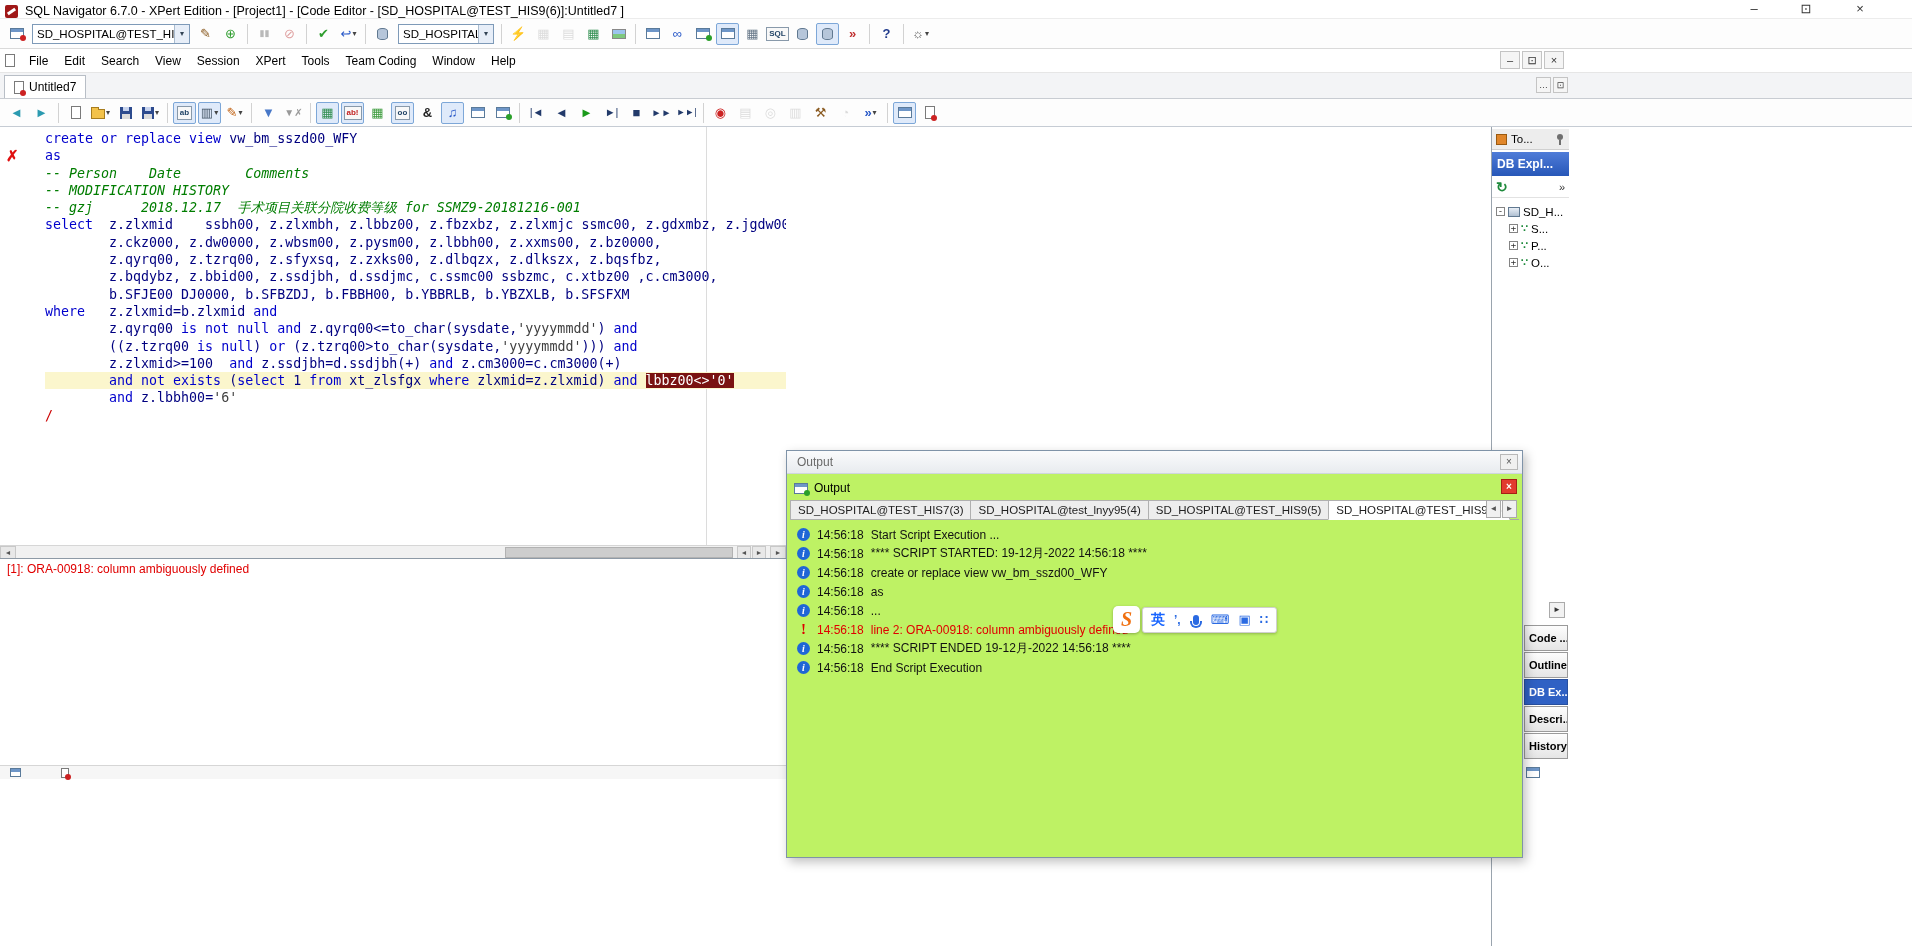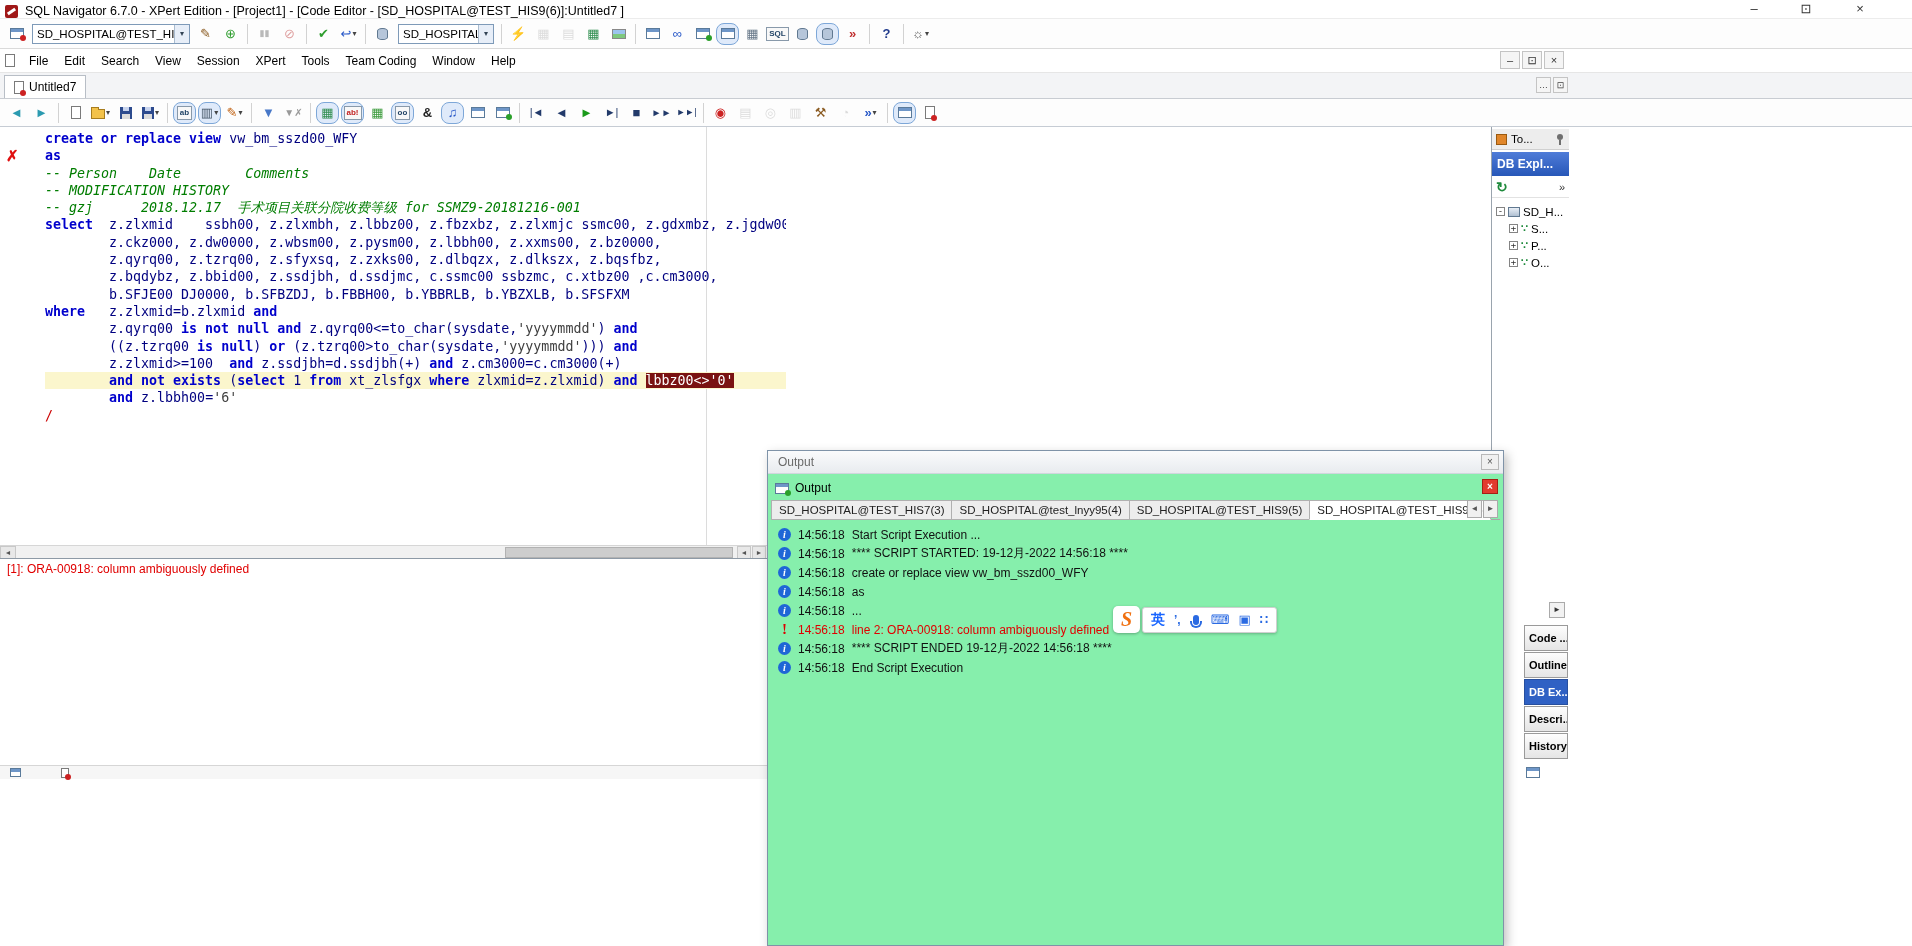--- a/index.html
+++ b/index.html
@@ -15,21 +15,21 @@
   .win-btn { position:absolute; top:0; width:34px; height:18px; text-align:center; line-height:18px;
              font-size:13px; color:#333; }
 
   .toolbar { position:absolute; left:0; width:100%; display:flex; align-items:center; padding-left:4px;
              background:#fdfdfd; border-bottom:1px solid #dadada; }
   #toolbar1 { top:19px; height:30px; }
   #toolbar2 { top:99px; height:28px; border-bottom:1px solid #c6ccd4; }
 
   .icon-btn { width:23px; height:22px; display:flex; align-items:center; justify-content:center;
               border:1px solid transparent; border-radius:2px; margin:0 1px; flex:none; }
-  .icon-btn.pr { border-color:#7da7d8; background:#dfeafa;border-radius:8px; }
+  .icon-btn.pr { border-color:#7da7d8; background:#dfeafa; }
   .icon-btn.dis { opacity:.5; }
   .glyph { font-size:13px; line-height:1; }
   .dd { font-size:8px; color:#444; margin-left:1px; }
   .sep { width:1px; height:20px; background:#d2d2d2; margin:0 4px; flex:none; }
 
   .combo { height:20px; border:1px solid #7e9ab8; background:#fff; display:flex; align-items:center;
            margin:0 3px; flex:none; }
   .combo-text { flex:1; font-size:11.5px; padding-left:4px; white-space:nowrap; overflow:hidden; }
   .combo-arrow { width:15px; height:18px; background:#e7eef8; border-left:1px solid #aabccf;
                  font-size:8px; display:flex; align-items:center; justify-content:center; color:#345; flex:none; }
@@ -73,21 +73,21 @@
   .editor-window { position:absolute; left:0; top:0; width:786px; height:652px; background:#fff;
                    border-right:1px solid #9aa4ae; z-index:1; }
   .code-area { position:absolute; left:0; top:0; width:786px; height:418px; overflow:hidden; background:#fff; }
   .gutter { position:absolute; left:0; top:0; width:45px; height:100%; background:#fff; }
   .err-mark { position:absolute; left:6px; top:20px; color:#e01010; font:bold 15px/17px "Liberation Sans",sans-serif; }
   .margin-guide { position:absolute; left:706px; top:0; bottom:0; width:1px; background:#dcdcdc; }
   #code-lines { position:absolute; left:45px; right:0; top:3px; }
   .code-line { height:17.3px; line-height:17.3px; white-space:pre; overflow:hidden;
                font-family:"DejaVu Sans Mono",monospace; font-size:13.3px; color:#000080; }
   .code-line.cur { background:#fbf6cd; }
-  .tk-kw  { color:#0000cc; font-weight:bold; }
+  .tk-kw  { color:#0000cc; font-weight:normal; }
   .tk-id  { color:#000080; }
   .tk-com { color:#007d00; font-style:italic; }
   .tk-str { color:#404040; }
   .tk-op  { color:#cc0000; }
   .tk-sel { background:#7a1212; color:#fff; }
 
   .hscroll { position:absolute; left:0; top:418px; width:786px; height:13px; background:#f1f1f1;
              border-top:1px solid #d6d6d6; }
   .sb-btn { position:absolute; top:0; width:16px; height:13px; background:#e8e8e8; border:1px solid #c8c8c8;
             font-size:7px; line-height:11px; text-align:center; color:#555; }
@@ -122,21 +122,21 @@
   .net-g { color:#1f8a3c; font-weight:bold; font-size:11px; }
   .rp-expand { position:absolute; left:57px; top:475px; width:16px; height:16px; border:1px solid #aaa;
                background:#f2f2f2; font-size:8px; line-height:14px; text-align:center; color:#333; }
   .stack-tab { position:absolute; left:32px; width:44px; height:26px; border:1px solid #9a9a9a;
                background:linear-gradient(#fdfdfd,#e5e5e5); font:bold 11px/24px "Liberation Sans",sans-serif;
                padding-left:4px; white-space:nowrap; overflow:hidden; color:#000; }
   .stack-tab.active { background:#2f61c4; color:#fff; border-color:#274f9e; }
   .rp-foot-icon { position:absolute; left:34px; top:640px; }
 
   
-  .output-win { position:absolute; left:767px; top:323px; width:737px; height:496px; background:#86efac;
+  .output-win { position:absolute; left:786px; top:323px; width:737px; height:408px; background:#bef264;
                 border:1px solid #7f93a8; box-shadow:3px 4px 10px rgba(0,0,0,.25); z-index:20; }
   .ow-title { position:relative; height:23px; background:linear-gradient(#fafbfc,#e8ebef);
               border-bottom:1px solid #cfd6dd; display:flex; align-items:center; padding-left:10px;
               font-size:12px; color:#6a6a6a; }
   .ow-close { position:absolute; right:4px; top:3px; width:18px; height:16px; background:#f0f0f0;
               border:1px solid #b8b8b8; text-align:center; line-height:14px; font-size:10px; color:#555; }
   .ow-body { position:absolute; left:3px; right:3px; top:26px; bottom:3px; }
   .ow-toolbar { position:relative; height:22px; display:flex; align-items:center; gap:6px; padding-left:4px; font-size:12px; }
   .ow-redx { position:absolute; right:2px; top:2px; width:16px; height:15px; background:#e23b2e;
              border:1px solid #a51f14; color:#fff; font:bold 10px/13px "Liberation Sans",sans-serif; text-align:center; }

